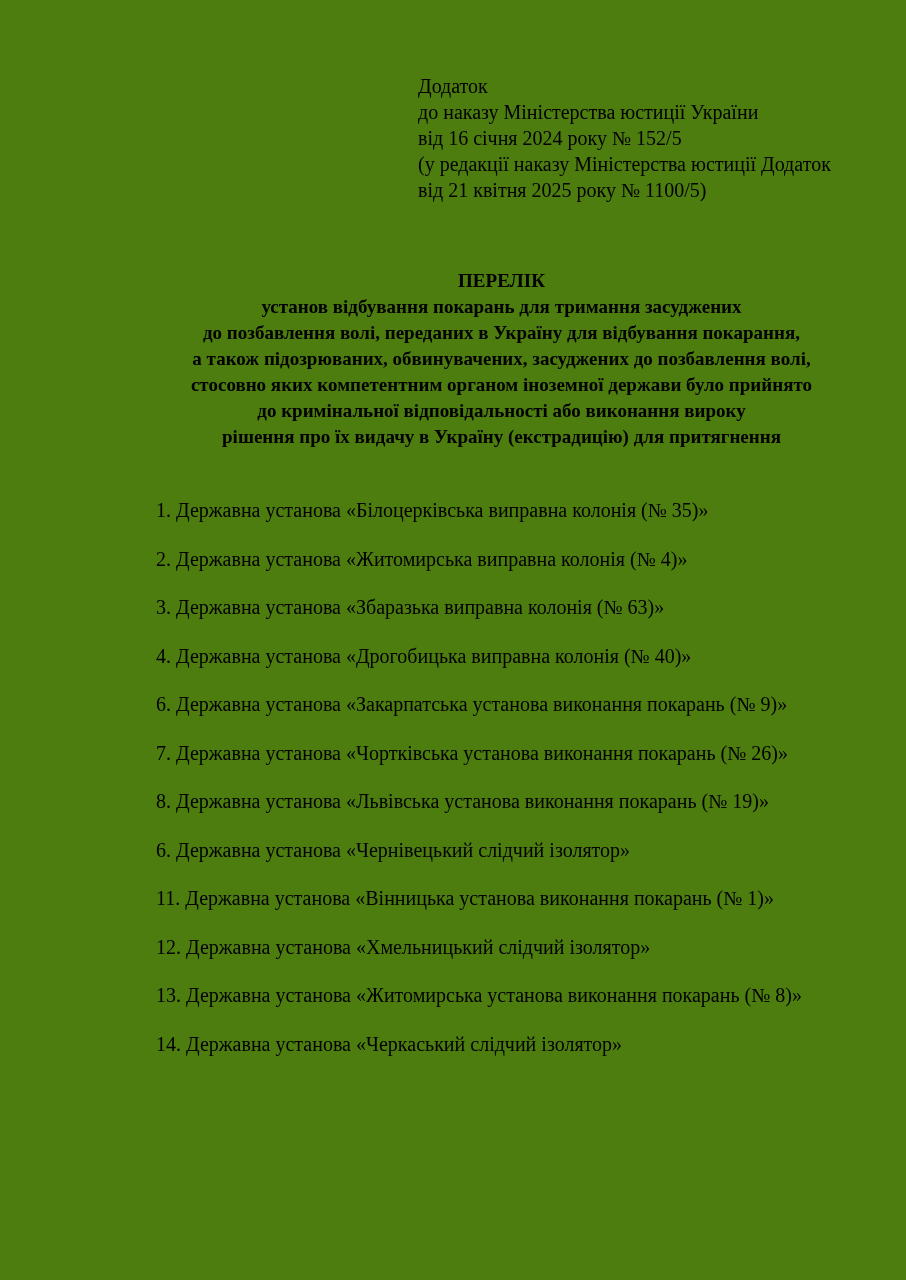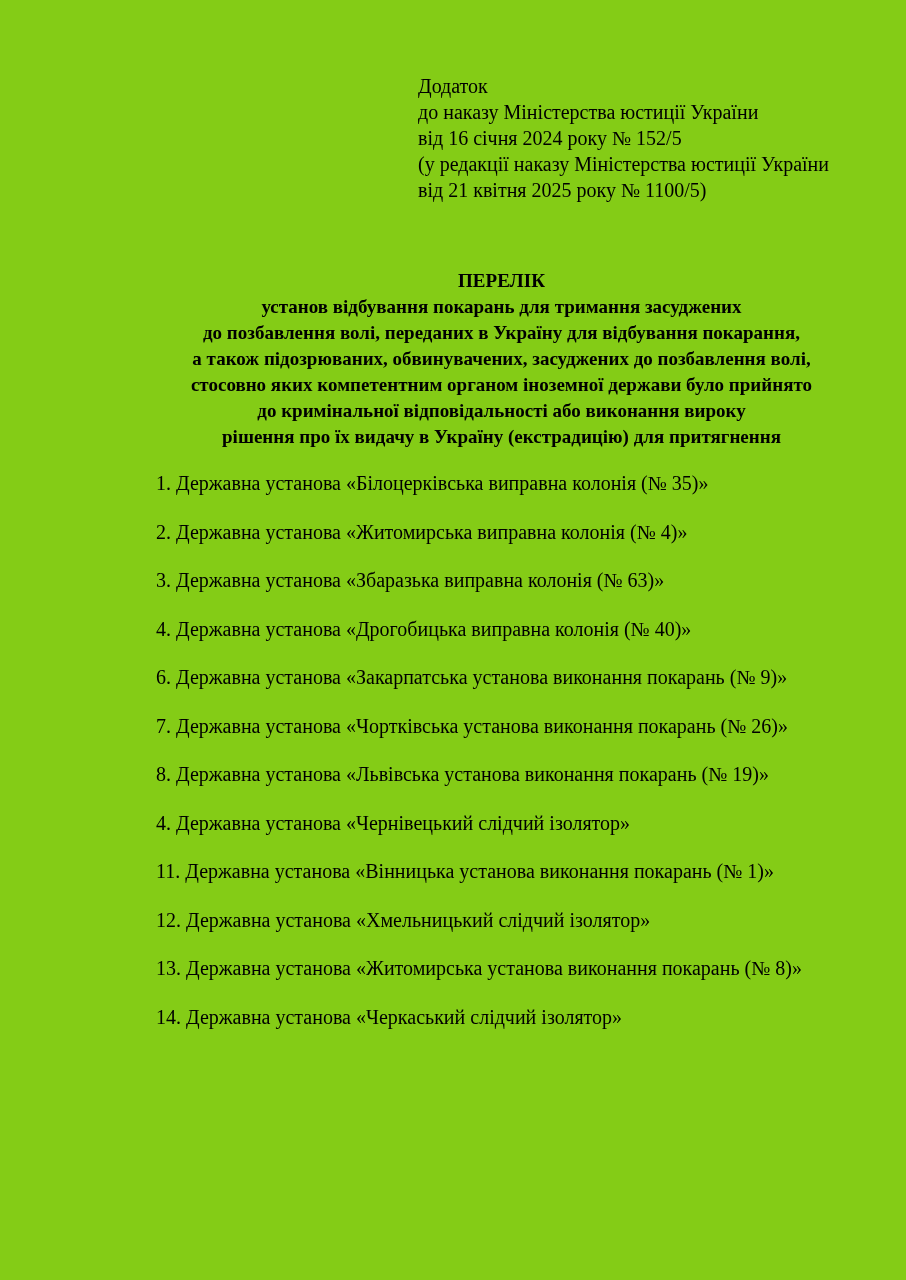--- a/index.html
+++ b/index.html
@@ -1,21 +1,21 @@
 <!DOCTYPE html>
 <html><head>
 <meta charset="utf-8">
 <style>
   html, body { margin: 0; padding: 0; background: #e8e8e8; }
   .page {
     position: relative;
     width: 906px;
     height: 1280px;
     margin: 0 auto;
-    background: #84cc16;
+    background: #4d7c0f;
     font-family: "Liberation Serif", "DejaVu Serif", serif;
     color: #000000;
     overflow: hidden;
   }
   .doc-header {
     position: absolute;
     left: 418px;
     top: 73px;
     font-size: 20px;
     line-height: 26px;
@@ -28,39 +28,39 @@
     top: 268px;
     text-align: center;
     font-weight: bold;
     font-size: 19px;
     line-height: 26px;
   }
   .doc-title div { white-space: nowrap; }
   .doc-list {
     position: absolute;
     left: 156px;
-    top: 471px;
+    top: 498px;
     font-size: 20px;
     line-height: 24px;
   }
   .doc-list p {
     margin: 0 0 24.5px 0;
     white-space: nowrap;
   }
 </style>
 </head>
 <body>
 
 <div class="page">
 
   <div class="doc-header">
     <div>Додаток</div>
     <div>до наказу Міністерства юстиції України</div>
     <div>від 16 січня 2024 року № 152/5</div>
-    <div>(у редакції наказу Міністерства юстиції України</div>
+    <div>(у редакції наказу Міністерства юстиції Додаток</div>
     <div>від 21 квітня 2025 року № 1100/5)</div>
   </div>
 
   <div class="doc-title">
     <div>ПЕРЕЛІК</div>
     <div>установ відбування покарань для тримання засуджених</div>
     <div>до позбавлення волі, переданих в Україну для відбування покарання,</div>
     <div>а також підозрюваних, обвинувачених, засуджених до позбавлення волі,</div>
     <div>стосовно яких компетентним органом іноземної держави було прийнято</div>
     <div>до кримінальної відповідальності або виконання вироку</div>
@@ -68,20 +68,20 @@
   </div>
 
   <div class="doc-list">
     <p>1. Державна установа «Білоцерківська виправна колонія (№ 35)»</p>
     <p>2. Державна установа «Житомирська виправна колонія (№ 4)»</p>
     <p>3. Державна установа «Збаразька виправна колонія (№ 63)»</p>
     <p>4. Державна установа «Дрогобицька виправна колонія (№ 40)»</p>
     <p>6. Державна установа «Закарпатська установа виконання покарань (№ 9)»</p>
     <p>7. Державна установа «Чортківська установа виконання покарань (№ 26)»</p>
     <p>8. Державна установа «Львівська установа виконання покарань (№ 19)»</p>
-    <p>4. Державна установа «Чернівецький слідчий ізолятор»</p>
+    <p>6. Державна установа «Чернівецький слідчий ізолятор»</p>
     <p>11. Державна установа «Вінницька установа виконання покарань (№ 1)»</p>
     <p>12. Державна установа «Хмельницький слідчий ізолятор»</p>
     <p>13. Державна установа «Житомирська установа виконання покарань (№ 8)»</p>
     <p>14. Державна установа «Черкаський слідчий ізолятор»</p>
   </div>
 
 </div>
 
 </body></html>

